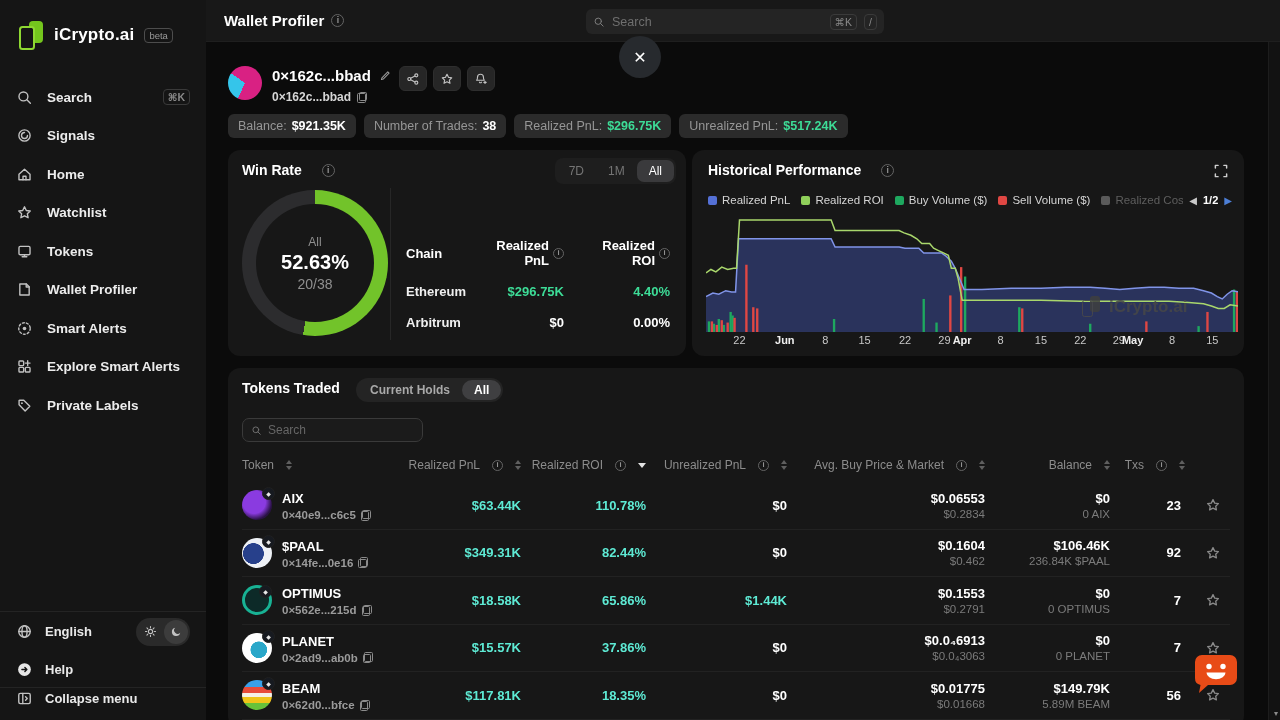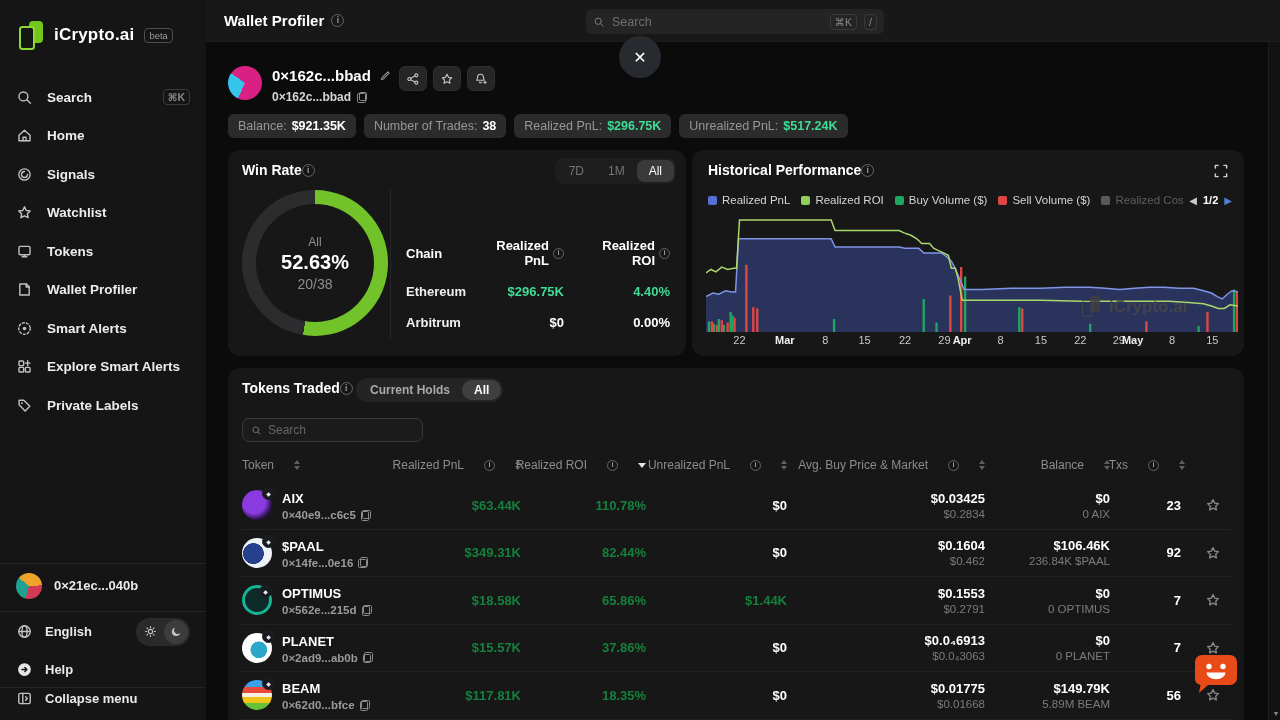--- a/index.html
+++ b/index.html
@@ -61,21 +61,21 @@
   #badges { left:228px; top:114px; display:flex; gap:8px; }
   .badge { height:24px; background:#2b2b2b; border-radius:6px; display:flex; align-items:center; gap:5px; padding:0 10px; font-size:12.5px; }
   .badge .lb { color:#969696; }
   .badge .vl { color:#fff; font-weight:700; }
   .badge .vl.green { color:#3ddc97; }
 
   .panel { position:absolute; background:#171717; border-radius:12px; }
 
   
   #winrate { left:228px; top:150px; width:458px; height:206px; }
-  .panel-title { display:flex; align-items:center; gap:0; font-size:14px; font-weight:700; color:#fff; }
+  .panel-title { display:flex; align-items:center; gap:20px; font-size:14px; font-weight:700; color:#fff; }
   #wr-head { position:absolute; left:14px; top:12px; }
   #wr-tabs { position:absolute; right:10px; top:8px; display:flex; align-items:center; background:#1e1e1e; border-radius:8px; padding:2px; }
   .wr-tab { font-size:12px; color:#757575; padding:4px 12px; border-radius:7px; cursor:pointer; font-weight:400; }
   .wr-tab.active { background:#3a3a3c; color:#fff; }
   #donut { left:14px; top:40px; width:146px; height:146px; border-radius:50%; }
   #donut::after { content:""; position:absolute; inset:14px; border-radius:50%; background:#171717; }
   #donut-center { position:absolute; inset:0; display:flex; flex-direction:column; align-items:center; justify-content:center; gap:2px; z-index:2; }
   #donut-center .dl { font-size:12px; color:#8f8f8f; }
   #donut-center .dp { font-size:20px; font-weight:700; color:#fff; }
   #donut-center .dr { font-size:14px; color:#8f8f8f; }
@@ -117,40 +117,40 @@
   #tk-head { position:absolute; left:14px; top:12px; }
   #tk-filter { position:absolute; left:128px; top:10px; display:flex; align-items:center; background:#242424; border-radius:14px; padding:2px; }
   .tk-f { font-size:12px; color:#a9a9a9; padding:3px 12px; border-radius:12px; cursor:pointer; font-weight:600; }
   .tk-f.active { background:#3f3f41; color:#fff; font-weight:700; }
   #tk-search { position:absolute; left:14px; top:50px; width:181px; height:24px; border:1px solid #3a3a3a; background:#1b1b1b; border-radius:7px; display:flex; align-items:center; gap:6px; padding:0 8px; }
   #tk-search .sb-ico { width:11px; height:11px; flex:0 0 11px; color:#777; }
   #tk-search input { flex:1; min-width:0; background:transparent; border:none; outline:none; color:#cfcfcf; font-size:12px; font-family:inherit; }
   #tk-search input::placeholder { color:#666; }
   .t-grid { display:grid; grid-template-columns:150px 129px 125px 141px 198px 125px 85px 35px; align-items:center; }
   #t-head { position:absolute; left:14px; right:14px; top:90px; font-size:12px; color:#8c8c8c; }
-  .th { display:flex; align-items:center; justify-content:flex-end; gap:20px; white-space:nowrap; }
+  .th { display:flex; align-items:center; justify-content:flex-end; gap:12px; white-space:nowrap; }
   .th.left { justify-content:flex-start; }
   .sort { display:inline-flex; flex-direction:column; gap:2px; }
   .su { width:0; height:0; border-left:3px solid transparent; border-right:3px solid transparent; border-bottom:4px solid #5f5f5f; }
   .sd { width:0; height:0; border-left:3px solid transparent; border-right:3px solid transparent; border-top:4px solid #5f5f5f; }
   .sdesc { width:0; height:0; border-left:4px solid transparent; border-right:4px solid transparent; border-top:5px solid #e3e3e3; }
   #t-rows { position:absolute; left:14px; right:14px; top:114px; }
   .t-row { height:47.5px; border-bottom:1px solid #222; cursor:pointer; }
   .c-token { display:flex; align-items:center; gap:10px; }
   .t-ico { position:relative; width:30px; height:30px; border-radius:50%; flex:0 0 30px; }
   .eth { position:absolute; right:-3px; top:-3px; width:13px; height:13px; border-radius:50%; background:#171a20; border:1.5px solid #202020; color:#e8e8e8; font-size:6px; display:flex; align-items:center; justify-content:center; }
   .i0 { background:radial-gradient(circle at 40% 40%,#8a3be0 0 45%,#2a1245 70%); }
   .i1 { background:radial-gradient(circle at 38% 52%,#27408b 0 42%,#eef1f6 44%); }
   .i2 { background:#0d2a28; border:3px solid #18b294; }
   .i3 { background:radial-gradient(circle at 56% 56%,#2aa7c9 0 34%,#fff 36%); }
   .i4 { background:linear-gradient(180deg,#3aa0e8 0 24%,#e84b3a 24% 44%,#f5f0e6 44% 58%,#f0c419 58% 78%,#67c23a 78% 100%); }
   .t-name { font-size:13px; font-weight:700; color:#fff; }
   .t-addr { display:flex; align-items:center; gap:5px; font-size:11.5px; font-weight:600; color:#9b9b9b; margin-top:2px; }
   .cell { text-align:right; font-size:13px; font-weight:700; color:#fff; }
-  .cell.green { color:#15803d; }
+  .cell.green { color:#5eead4; }
   .cell .l2 { font-size:11.5px; font-weight:400; color:#7b7b7b; margin-top:2px; }
   .star-c { display:flex; justify-content:center; }
   .star-c .sb-ico { width:16px; height:16px; flex:0 0 16px; color:#8a8a8a; cursor:pointer; }
 
   
   #chat-widget { left:1192px; top:652px; width:48px; height:44px; border:none; background:none; cursor:pointer; z-index:8; }
   #scrollbar { position:absolute; right:0; top:42px; width:12px; bottom:0; background:#121212; border-left:1px solid #1d1d1d; }
   #scroll-arrow { position:absolute; right:2px; bottom:2px; font-size:8px; color:#8a8a8a; }
 </style>
 </head>
@@ -169,34 +169,34 @@
             <circle cx="7" cy="7" r="4.2"></circle>
             <path d="M10.2 10.2 L13.5 13.5"></path>
           </svg>
         </span>
       <span>Search</span>
       <span class="kbd">⌘K</span>
     </div>
     <div class="sb-item">
       <span class="sb-ico">
           <svg class="ic" viewBox="0 0 16 16">
+            <circle cx="8" cy="8" r="5.3"></circle>
+            <path d="M8 5.2 A2.8 2.8 0 1 0 10.8 8"></path>
+          </svg>
+        </span>
+      <span>Signals</span>
+    </div>
+    <div class="sb-item">
+      <span class="sb-ico">
+          <svg class="ic" viewBox="0 0 16 16">
             <path d="M2.8 7.8 L8 3 L13.2 7.8 V13 H2.8 Z"></path>
             <path d="M6.6 13 V9.6 H9.4 V13"></path>
           </svg>
         </span>
       <span>Home</span>
-    </div>
-    <div class="sb-item">
-      <span class="sb-ico">
-          <svg class="ic" viewBox="0 0 16 16">
-            <circle cx="8" cy="8" r="5.3"></circle>
-            <path d="M8 5.2 A2.8 2.8 0 1 0 10.8 8"></path>
-          </svg>
-        </span>
-      <span>Signals</span>
     </div>
     <div class="sb-item">
       <span class="sb-ico">
           <svg class="ic" viewBox="0 0 16 16">
             <path d="M8 2.6 L9.7 6.1 13.4 6.6 10.7 9.2 11.4 12.9 8 11.1 4.6 12.9 5.3 9.2 2.6 6.6 6.3 6.1 Z"></path>
           </svg>
         </span>
       <span>Watchlist</span>
     </div>
     <div class="sb-item">
@@ -241,24 +241,20 @@
       <span class="sb-ico">
           <svg class="ic" viewBox="0 0 16 16">
             <path d="M2.9 3.4 V7.4 L8.6 13.1 L13 8.7 L7.3 3 H3.3 Z"></path>
             <circle cx="5.6" cy="5.8" r="0.9" fill="currentColor" stroke="none"></circle>
           </svg>
         </span>
       <span>Private Labels</span>
     </div>
   </div>
 
-  <div class="sb-bottom-row sb-wallet">
-    <span class="pie-avatar"></span>
-    <span>0×21ec...040b</span>
-  </div>
   <div class="sb-bottom-row sb-help">
     <span class="sb-ico" style="color:#e6e6e6">
         <svg class="ic" viewBox="0 0 16 16">
           <circle cx="8" cy="8" r="6" fill="currentColor" stroke="none"></circle>
           <path d="M5.6 8 H10 M8.4 6.2 L10.2 8 L8.4 9.8" stroke="#151515" stroke-width="1.4"></path>
         </svg>
       </span>
     <span>Help</span>
   </div>
   <div class="sb-bottom-row sb-lang">
@@ -493,21 +489,21 @@
       <rect x="257.8" y="45" width="2.4" height="55" fill="#e04743"></rect>
       <rect x="319.8" y="80" width="2.4" height="20" fill="#e04743"></rect>
       <rect x="445.8" y="91" width="2.4" height="9" fill="#e04743"></rect>
       <rect x="507.8" y="83" width="2.4" height="17" fill="#e04743"></rect>
       <rect x="537.8" y="66" width="2.4" height="34" fill="#e04743"></rect>
       <path d="M0,70 L7,67 L13,68 L20,65 L26,66 L30,66 L33,21 L127,21 L131,28 L196,28 L202,29 L216,29 L221,33 L239,33 L244,36 L249,40 L253,46 L257,54 L262,64 L280,64 L310,63 L340,63 L365,62 L390,62 L405,63 L420,64 L435,63 L450,62 L465,62 L480,63 L495,63 L505,65 L513,67 L519,70 L524,72 L529,68 L534,65 L540,66" fill="none" stroke="#8094e8" stroke-width="1.5" vector-effect="non-scaling-stroke"></path>
       <path d="M0,50 L5,47 L10,49 L16,45 L22,47 L28,46 L31,46 L34,5 L127,5 L131,14 L196,14 L201,16 L208,18 L214,21 L219,25 L227,25 L231,29 L236,31 L241,33 L246,35 L249,46 L253,46 L256,55 L260,73 L270,73 L300,73 L340,73 L380,74 L420,74 L450,74 L470,74 L490,75 L505,76 L513,78 L520,80 L526,80 L532,77 L540,78" fill="none" stroke="#a9d76c" stroke-width="1.5" vector-effect="non-scaling-stroke"></path>
     </svg>
   <div id="x-axis">
       <span style="left: 6.2963%;">22</span>
-      <span class="b" style="left: 14.8148%;">Mar</span>
+      <span class="b" style="left: 14.8148%;">Jun</span>
       <span style="left: 22.4074%;">8</span>
       <span style="left: 29.8148%;">15</span>
       <span style="left: 37.4074%;">22</span>
       <span style="left: 44.8148%;">29</span>
       <span class="b" style="left: 48.1481%;">Apr</span>
       <span style="left: 55.3704%;">8</span>
       <span style="left: 62.963%;">15</span>
       <span style="left: 70.3704%;">22</span>
       <span style="left: 77.5926%;">29</span>
       <span class="b" style="left: 80.1852%;">May</span>
@@ -603,21 +599,21 @@
           </span>
         <span><span class="t-name">AIX</span>
         <span class="t-addr">
               <span>0×40e9...c6c5</span>
               <span class="copy"></span>
             </span></span>
         </span>
       <span class="cell green">$63.44K</span>
       <span class="cell green">110.78%</span>
       <span class="cell">$0</span>
-      <span class="cell"><span>$0.03425</span><div class="l2">$0.2834</div></span>
+      <span class="cell"><span>$0.06553</span><div class="l2">$0.2834</div></span>
       <span class="cell"><span>$0</span><div class="l2">0 AIX</div></span>
       <span class="cell" style="padding-right:14px">23</span>
       <span class="star-c">
           <span class="sb-ico">
             <svg class="ic" viewBox="0 0 16 16">
               <path d="M8 2.6 L9.7 6.1 13.4 6.6 10.7 9.2 11.4 12.9 8 11.1 4.6 12.9 5.3 9.2 2.6 6.6 6.3 6.1 Z"></path>
             </svg>
           </span>
         </span>
     </div>

